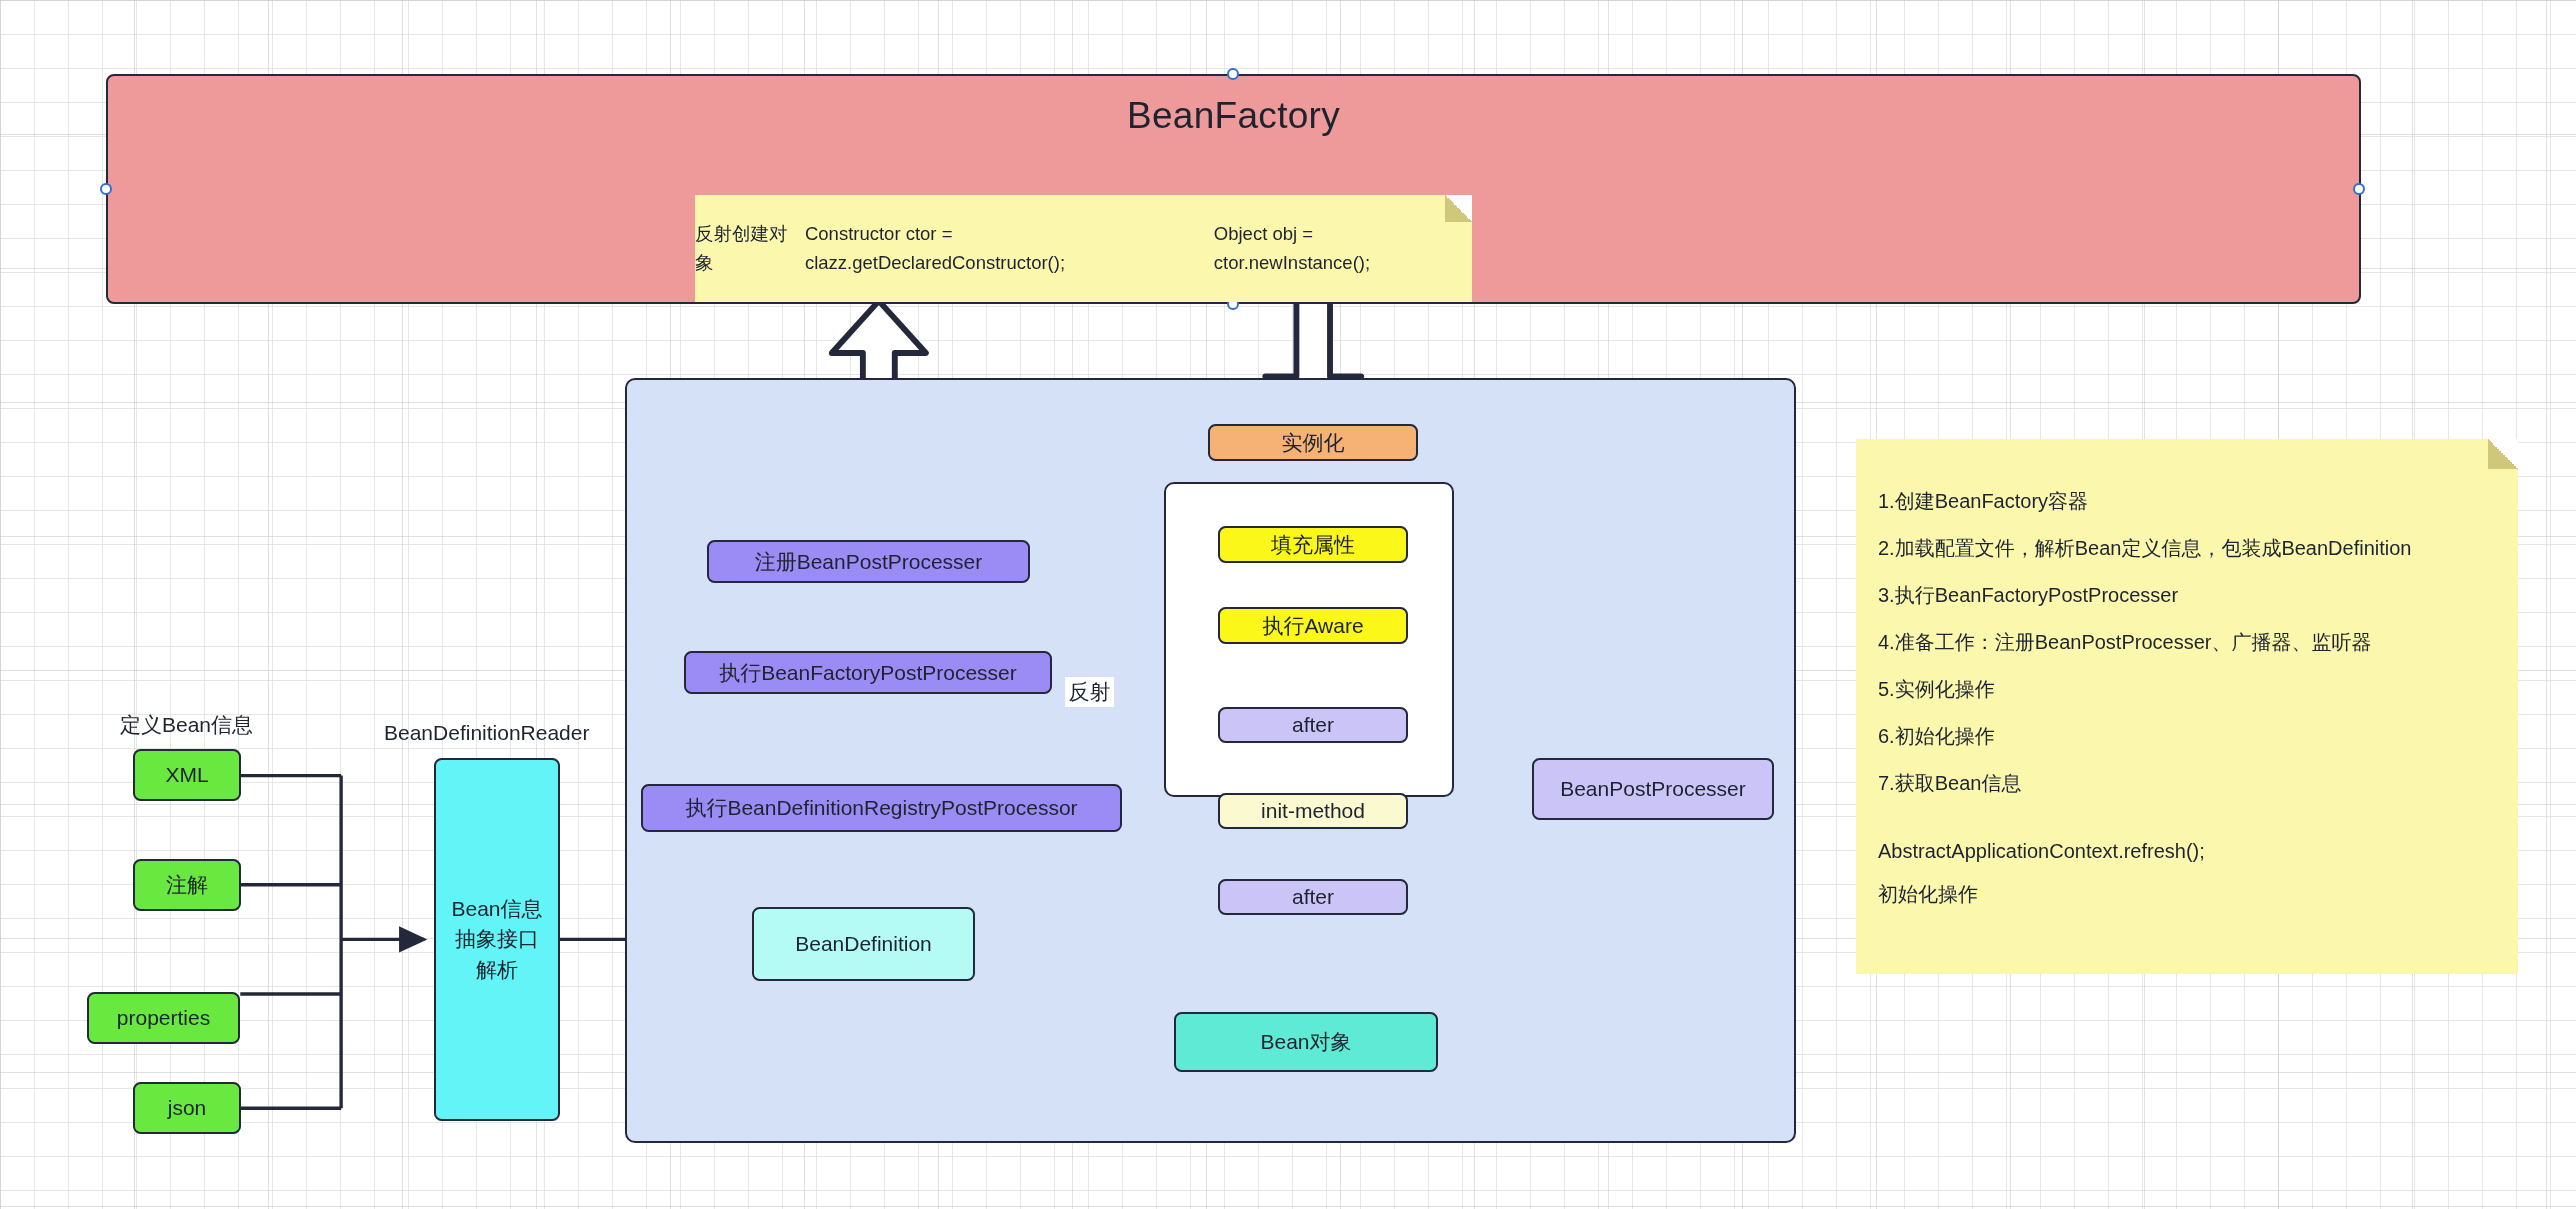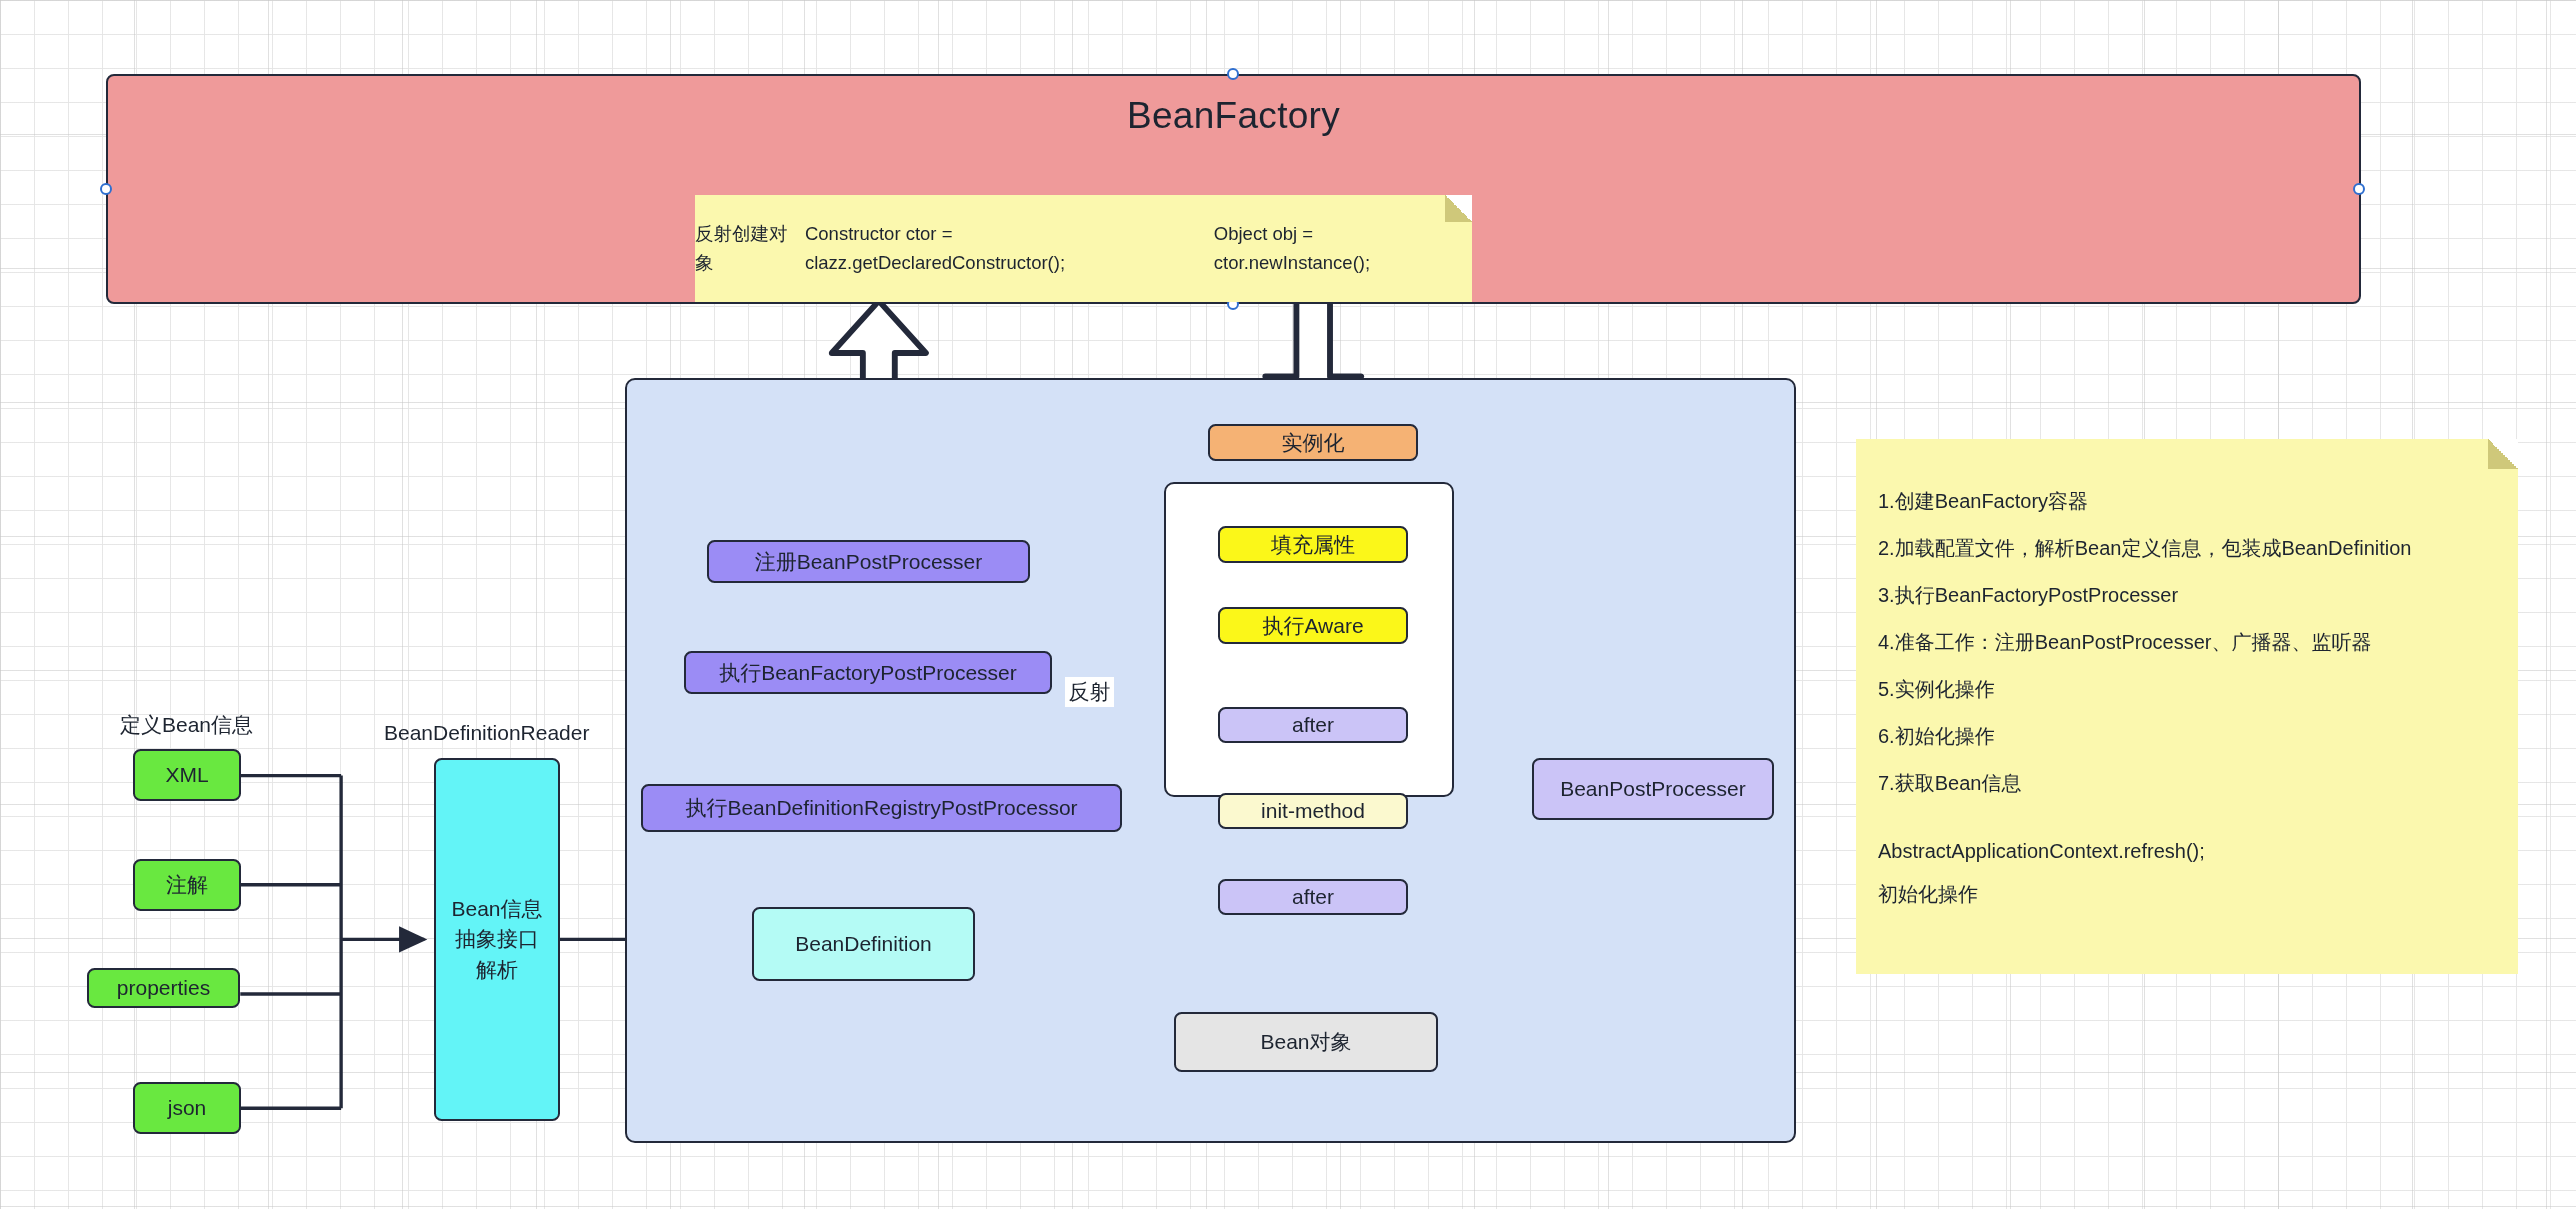--- a/index.html
+++ b/index.html
@@ -43,21 +43,21 @@
   #steps-note .fold{position:absolute;right:0;top:0;width:30px;height:30px;
     background:linear-gradient(225deg,#ffffff 0 50%,#cfc87a 50% 100%);}
   #steps-note p{margin:0 0 23px 0;font-size:20px;color:#1d2430;line-height:1.2;}
   #steps-note p.gap{margin-bottom:44px;}
   #steps-note p.tail{margin-bottom:18.5px;}
 
   
   .green{background:#69e840;font-size:21px;}
   #n-xml{left:133px;top:749px;width:108px;height:52px;}
   #n-anno{left:133px;top:859px;width:108px;height:52px;}
-  #n-props{left:87px;top:968px;width:153px;height:40px;}
+  #n-props{left:87px;top:992px;width:153px;height:52px;}
   #n-json{left:133px;top:1082px;width:108px;height:52px;}
   #lbl-define{left:120px;top:711px;font-size:21px;}
   #lbl-reader{left:384px;top:721px;font-size:21px;}
 
   #n-reader{left:434px;top:758px;width:126px;height:363px;background:#63f4f7;
     font-size:21px;line-height:1.45;flex-direction:column;}
 
   
   .purple{background:#9b8cf5;font-size:21px;}
   #n-regbpp{left:707px;top:540px;width:323px;height:43px;}
@@ -69,21 +69,21 @@
   
   #n-instantiate{left:1208px;top:424px;width:210px;height:37px;background:#f5b274;font-size:21px;}
   .yellow{background:#fbf719;font-size:21px;}
   #n-fill{left:1218px;top:526px;width:190px;height:37px;}
   #n-aware{left:1218px;top:607px;width:190px;height:37px;}
   .lav{background:#cbc4f7;font-size:21px;}
   #n-before{left:1218px;top:707px;width:190px;height:36px;}
   #n-init{left:1218px;top:793px;width:190px;height:36px;background:#fbf9cf;font-size:21px;}
   #n-after{left:1218px;top:879px;width:190px;height:36px;}
   #n-bpp{left:1532px;top:758px;width:242px;height:62px;background:#cbc4f7;font-size:21px;}
-  #n-beanobj{left:1174px;top:1012px;width:264px;height:60px;background:#e5e5e5;font-size:21px;}
+  #n-beanobj{left:1174px;top:1012px;width:264px;height:60px;background:#5eead4;font-size:21px;}
 
   
   #lbl-fanshe{left:1065px;top:677px;background:#ffffff;font-size:21px;padding:0.8px 3.4px;}
 
   
   .handle{position:absolute;width:11.8px;height:11.8px;border-radius:50%;
     background:#ffffff;border:2.1px solid #2f6fd0;box-sizing:border-box;}
 </style>
 </head>
 <body>

